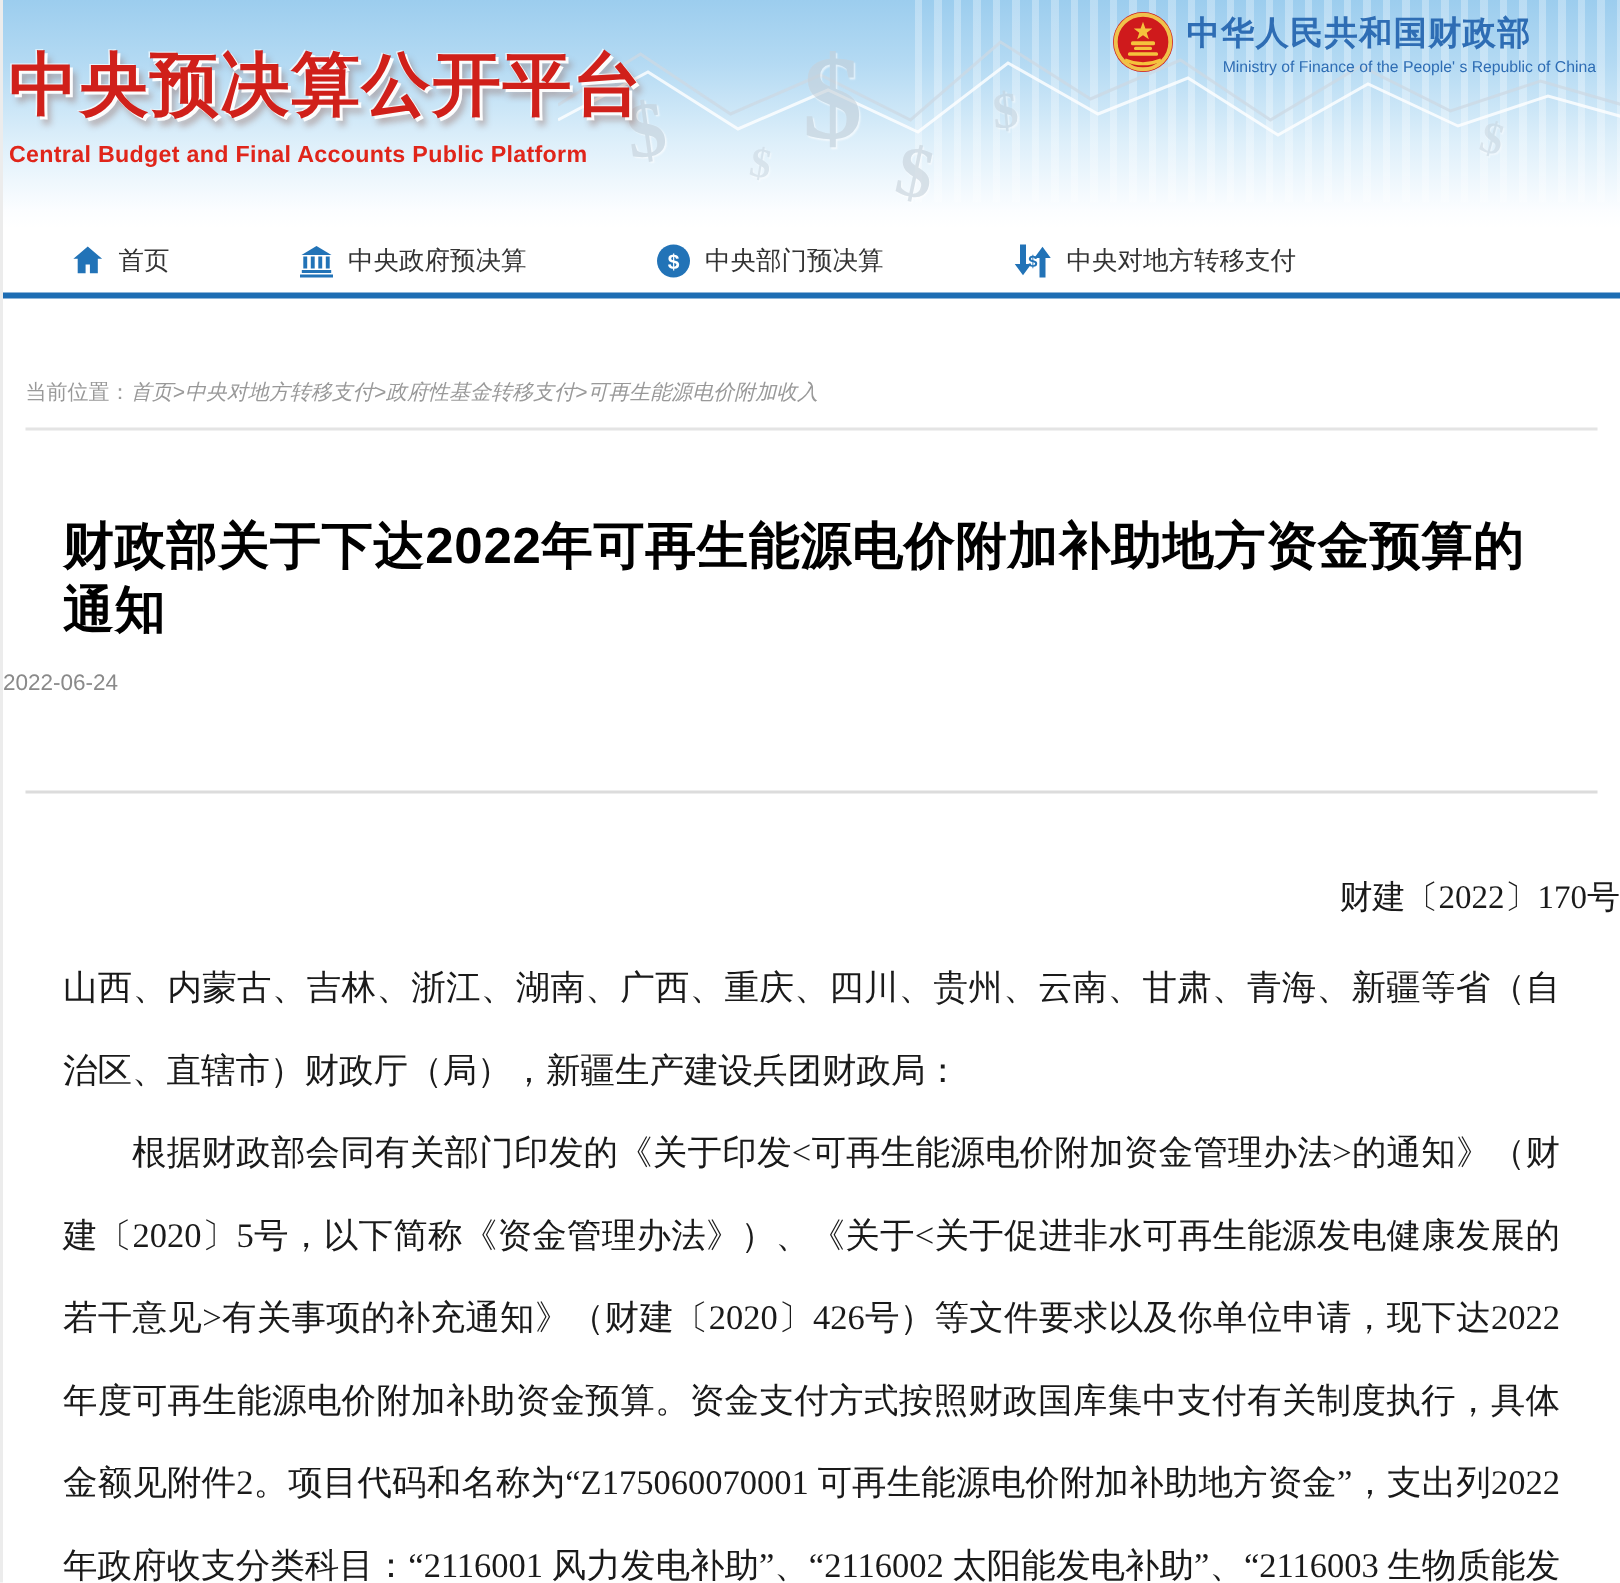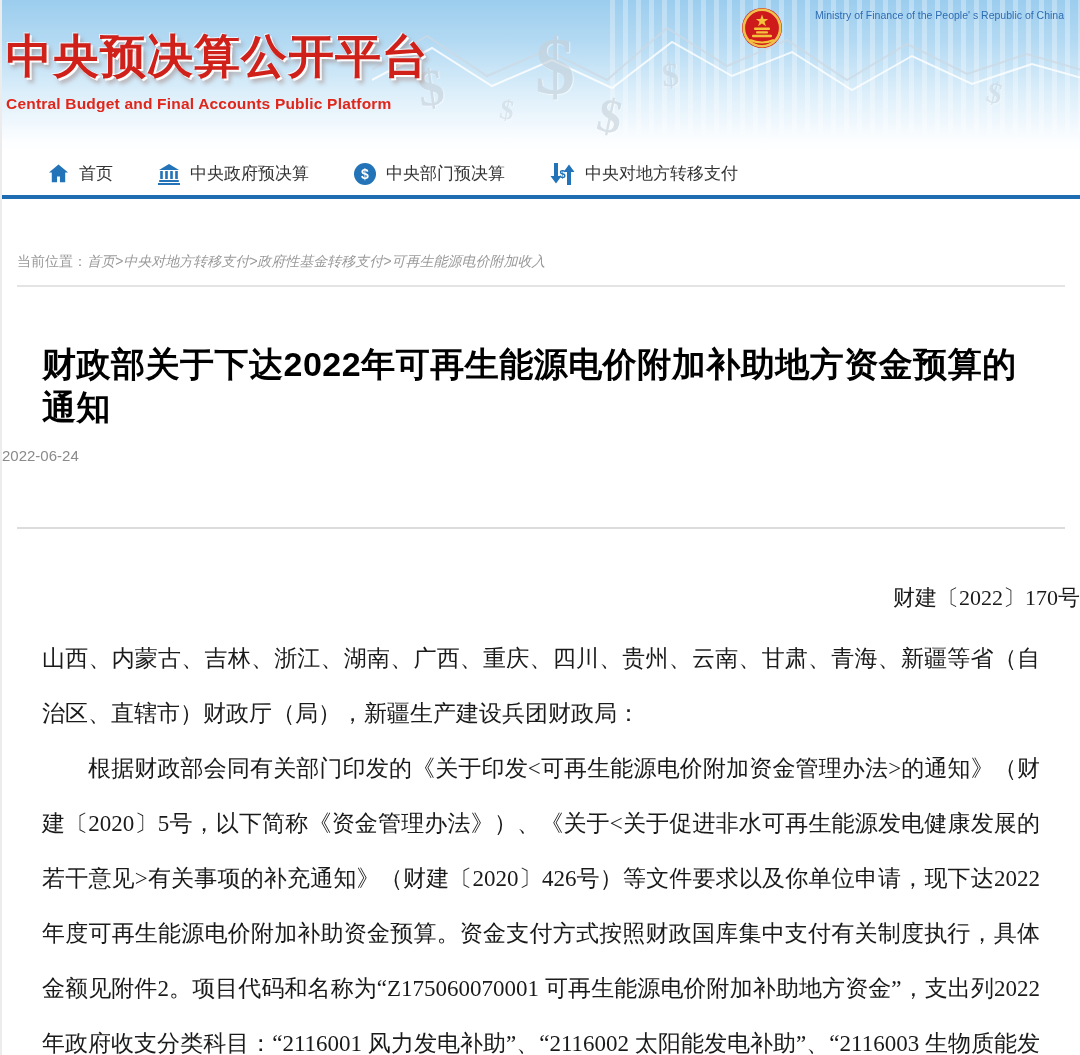--- a/index.html
+++ b/index.html
@@ -48,21 +48,21 @@
   .ministry { position:absolute; right:16px; top:7px; display:flex; align-items:flex-start; gap:8px; cursor:pointer; }
   .emblem { width:42px; height:42px; display:block; }
   .ministry-cn { font-size:22px; font-weight:bold; color:#2e6db4; letter-spacing:1px; }
   .ministry-en { margin-top:2px; font-size:10.5px; color:#2e6db4;margin-left:24px; }
 
   
   .main-nav {
     height:47px; background:#ffffff;
     border-bottom:4px solid #1e6db3;
     display:flex; align-items:center;
-    padding-left:45px; gap:44px;
+    padding-left:45px; gap:86px;
   }
   .nav-item { display:flex; align-items:center; gap:9px; font-size:17px; color:#333; cursor:pointer; text-decoration:none; white-space:nowrap; }
   .nav-item svg { display:block; }
 
   
   .breadcrumb { margin:54px 0 0 15px; font-size:14px; color:#999; }
   .breadcrumb .bc-path { color:#999; cursor:pointer;font-style:italic; }
   .rule { border:none; border-top:2px solid #e4e4e4; margin:14px 15px 0 15px; }
 
   
@@ -113,20 +113,21 @@
     <svg class="emblem" viewBox="0 0 42 42">
       <circle cx="21" cy="21" r="20" fill="#cf1a1c"></circle>
       <circle cx="21" cy="21" r="18.2" fill="none" stroke="#f0c24b" stroke-width="2.6"></circle>
       <polygon points="21,7.5 22.6,12 27.2,12 23.5,14.8 24.9,19.2 21,16.5 17.1,19.2 18.5,14.8 14.8,12 19.4,12" fill="#f5c23c"></polygon>
       <rect x="13" y="20.5" width="16" height="2.6" rx="1" fill="#f5c23c"></rect>
       <rect x="15" y="24.2" width="12" height="2.2" rx="1" fill="#f5c23c"></rect>
       <rect x="11" y="27.8" width="20" height="2.4" rx="1" fill="#f5c23c"></rect>
       <path d="M9 33 q12 5 24 0" fill="none" stroke="#f5c23c" stroke-width="2"></path>
     </svg>
     <div>
+      <div class="ministry-cn">中华人民共和国财政部</div>
       <div class="ministry-en">Ministry of Finance of the People' s Republic of China</div>
     </div>
   </div>
 </header>
 
 <nav class="main-nav">
   <a class="nav-item">
     <span>
       <svg width="23" height="23" viewBox="0 0 24 24" fill="#2273b7">
           <path d="M12 2.5L2 11h3v10h5.5v-6h3v6H19V11h3z"></path>

